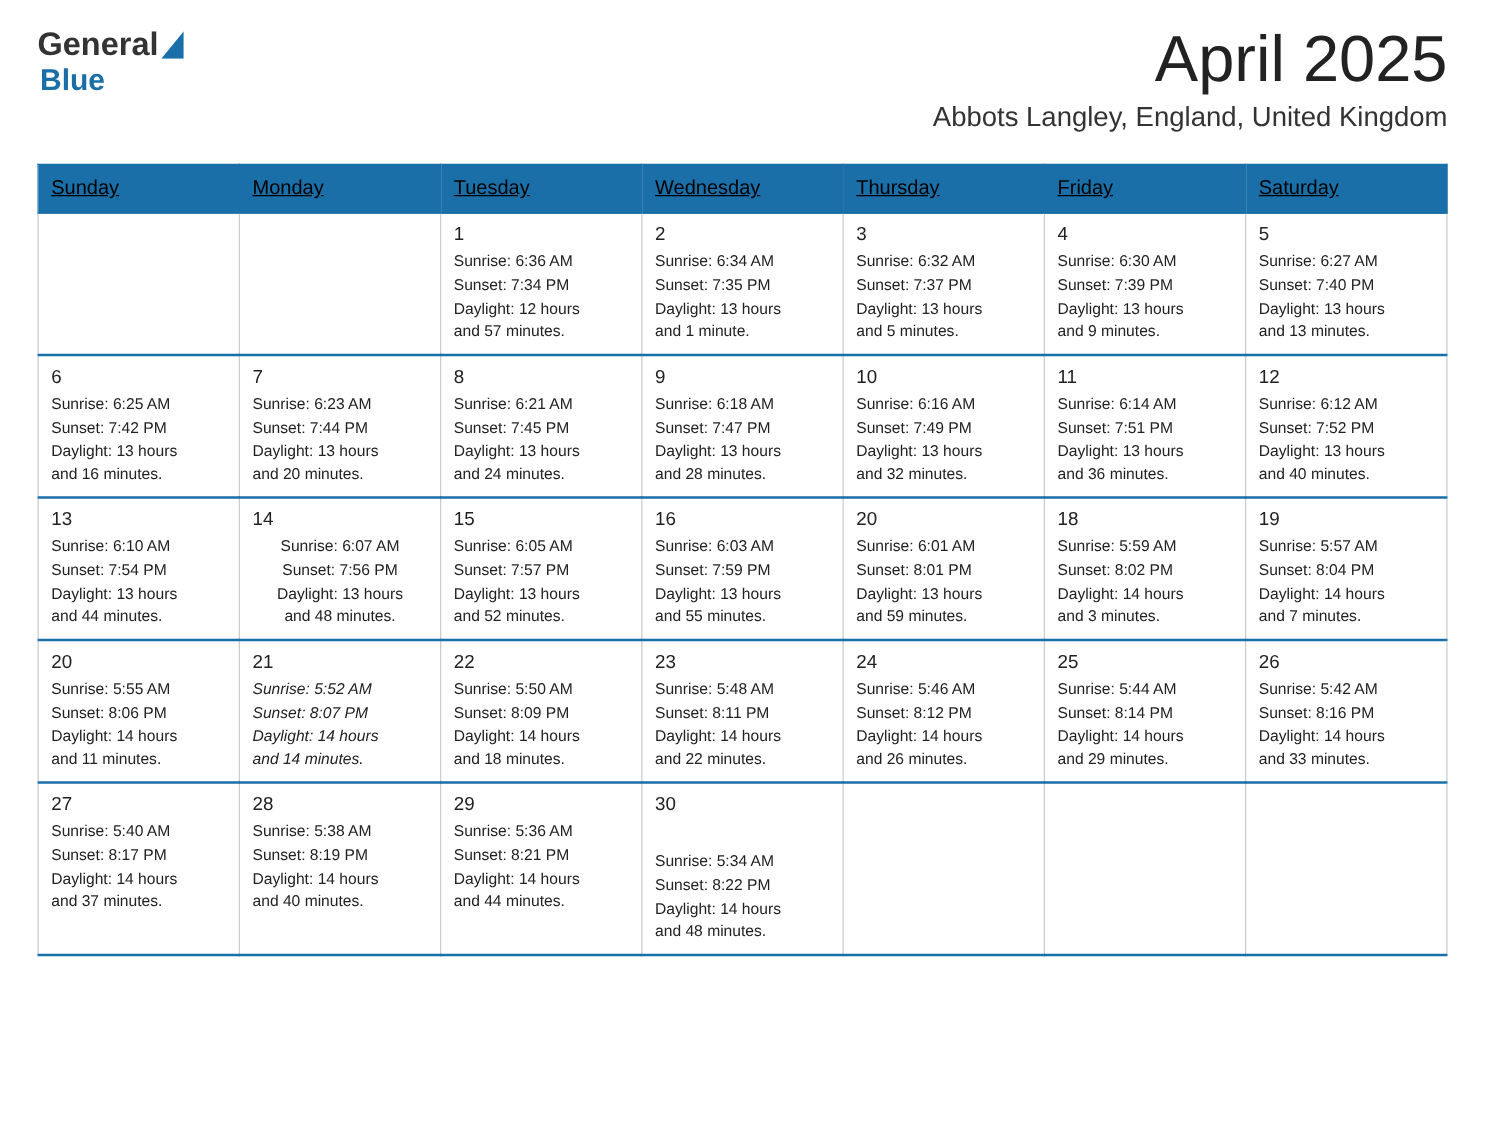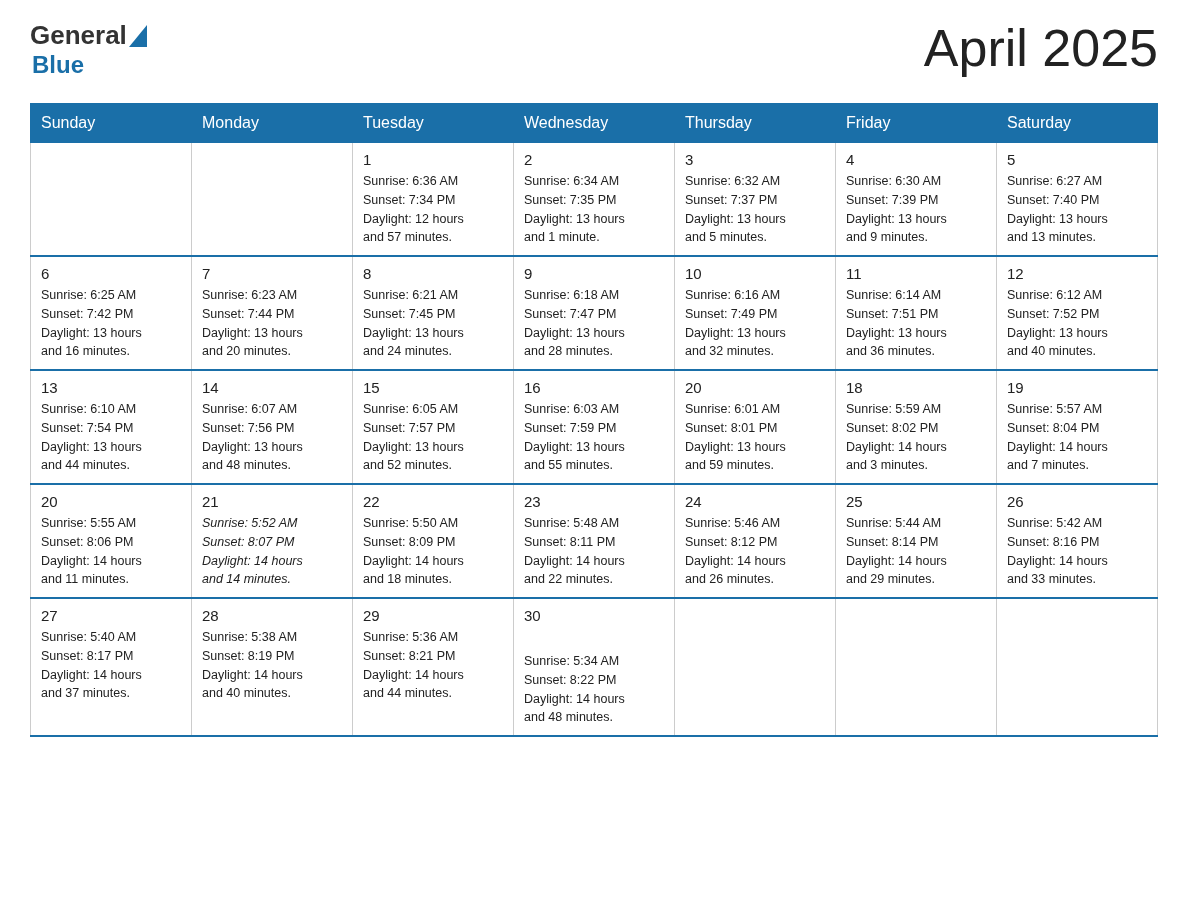--- a/index.html
+++ b/index.html
@@ -50,21 +50,22 @@
       font-weight: normal;
       margin-top: 4px;
     }
     table {
       width: 100%;
       border-collapse: collapse;
       margin-top: 10px;
     }
     thead tr {
       background-color: #1a6fa8;
-      color: #ffffff;
+      color: #000000;
+      text-decoration: underline;
     }
     thead th {
       padding: 10px 10px;
       font-size: 16px;
       font-weight: normal;
       text-align: left;
       border: 1px solid #1a6fa8;
     }
     tbody td {
       vertical-align: top;
@@ -102,20 +103,21 @@
     <div class="logo-line1">
       <span class="logo-text-general">General</span>
       <svg width="18" height="22" viewBox="0 0 18 22" style="margin-left:2px; margin-top:0px;">
         <polygon points="0,22 18,0 18,22" fill="#1a6fa8"></polygon>
       </svg>
     </div>
     <div class="logo-line2">Blue</div>
   </div>
   <div class="title-area">
     <div class="month-title">April 2025</div>
+    <div class="location-title">Abbots Langley, England, United Kingdom</div>
   </div>
 </div>
 
 <table>
   <thead>
     <tr>
     <th>Sunday</th>
         <th>Monday</th>
         <th>Tuesday</th>
         <th>Wednesday</th>
@@ -218,21 +220,21 @@
       <tr>
         <td>
           <span class="day-number">13</span>
           <div class="day-info" style="white-space: pre-line;">Sunrise: 6:10 AM
 Sunset: 7:54 PM
 Daylight: 13 hours
 and 44 minutes.</div>
         </td>
         <td>
           <span class="day-number">14</span>
-          <div class="day-info" style="white-space: pre-line;">Sunrise: 6:07 AM
+          <div class="day-info" style="white-space: pre-line; text-align: center;">Sunrise: 6:07 AM
 Sunset: 7:56 PM
 Daylight: 13 hours
 and 48 minutes.</div>
         </td>
         <td>
           <span class="day-number">15</span>
           <div class="day-info" style="white-space: pre-line;">Sunrise: 6:05 AM
 Sunset: 7:57 PM
 Daylight: 13 hours
 and 52 minutes.</div>

